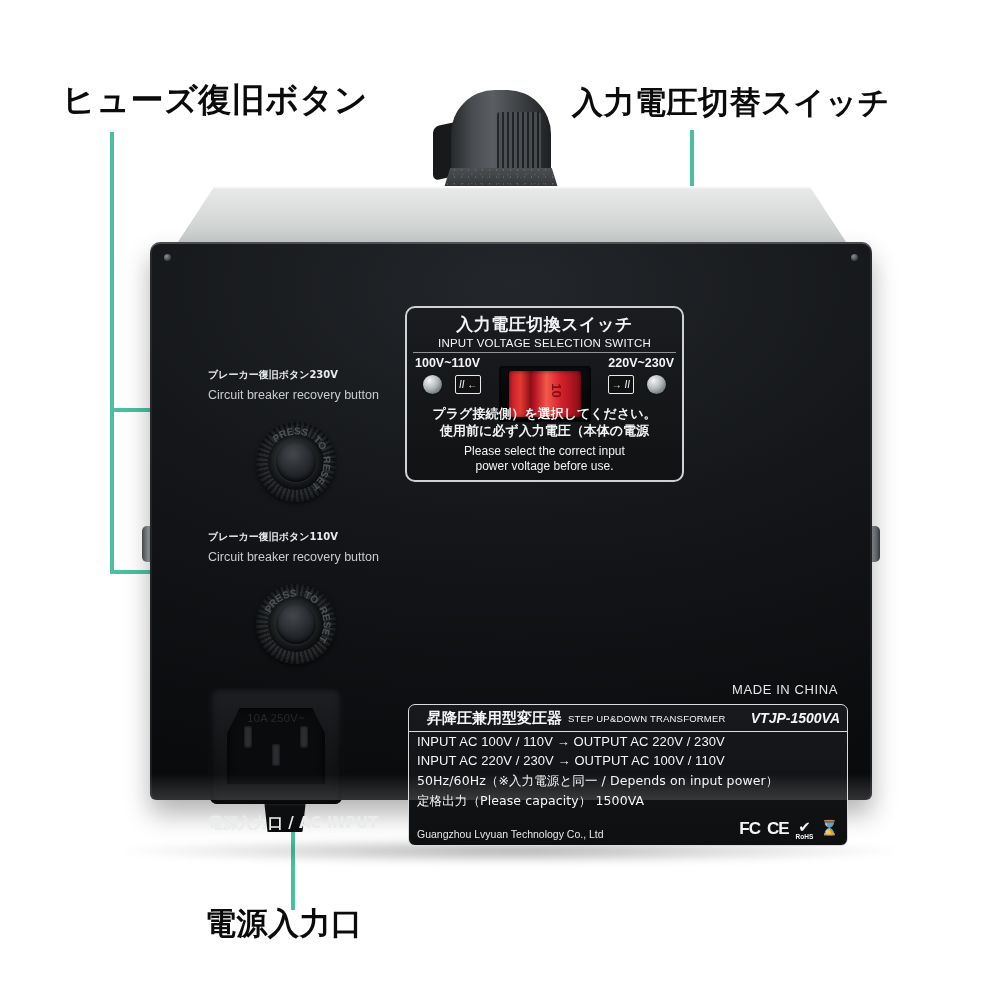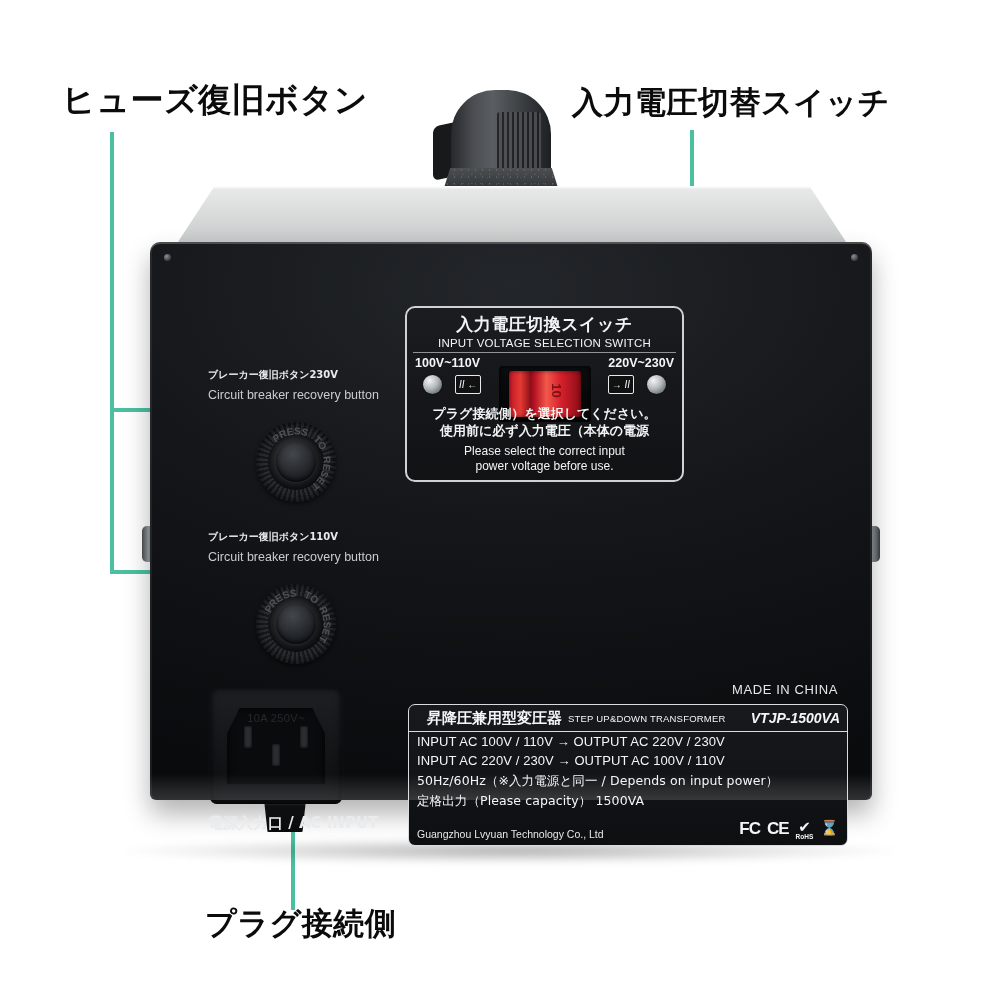--- a/index.html
+++ b/index.html
@@ -210,21 +210,21 @@
     background:radial-gradient(ellipse at 50% 50%,rgba(0,0,0,.30) 0%,rgba(0,0,0,.10) 45%,rgba(0,0,0,0) 72%);
     filter:blur(3px);}
 </style>
 </head>
 <body>
 
 <div id="stage">
 
   <div class="callout-label" id="lbl-switch">入力電圧切替スイッチ</div>
   <div class="callout-label" id="lbl-fuse">ヒューズ復旧ボタン</div>
-  <div class="callout-label" id="lbl-inlet">プラグ接続側</div>
+  <div class="callout-label" id="lbl-inlet">電源入力口</div>
 
   <div class="ln ln-v" style="left:110px;top:132px;height:278px;"></div>
   <div class="ln ln-v" style="left:110px;top:408px;height:166px;"></div>
   <div class="ln ln-h" style="left:110px;top:408px;width:160px;"></div>
   <div class="ln ln-h" style="left:110px;top:570px;width:160px;"></div>
   <div class="dot" style="left:250px;top:402px;"></div>
   <div class="dot" style="left:250px;top:564px;"></div>
 
   <div class="ln ln-v" style="left:690px;top:130px;height:196px;"></div>
   <div class="ln ln-h" style="left:528px;top:324px;width:166px;"></div>

